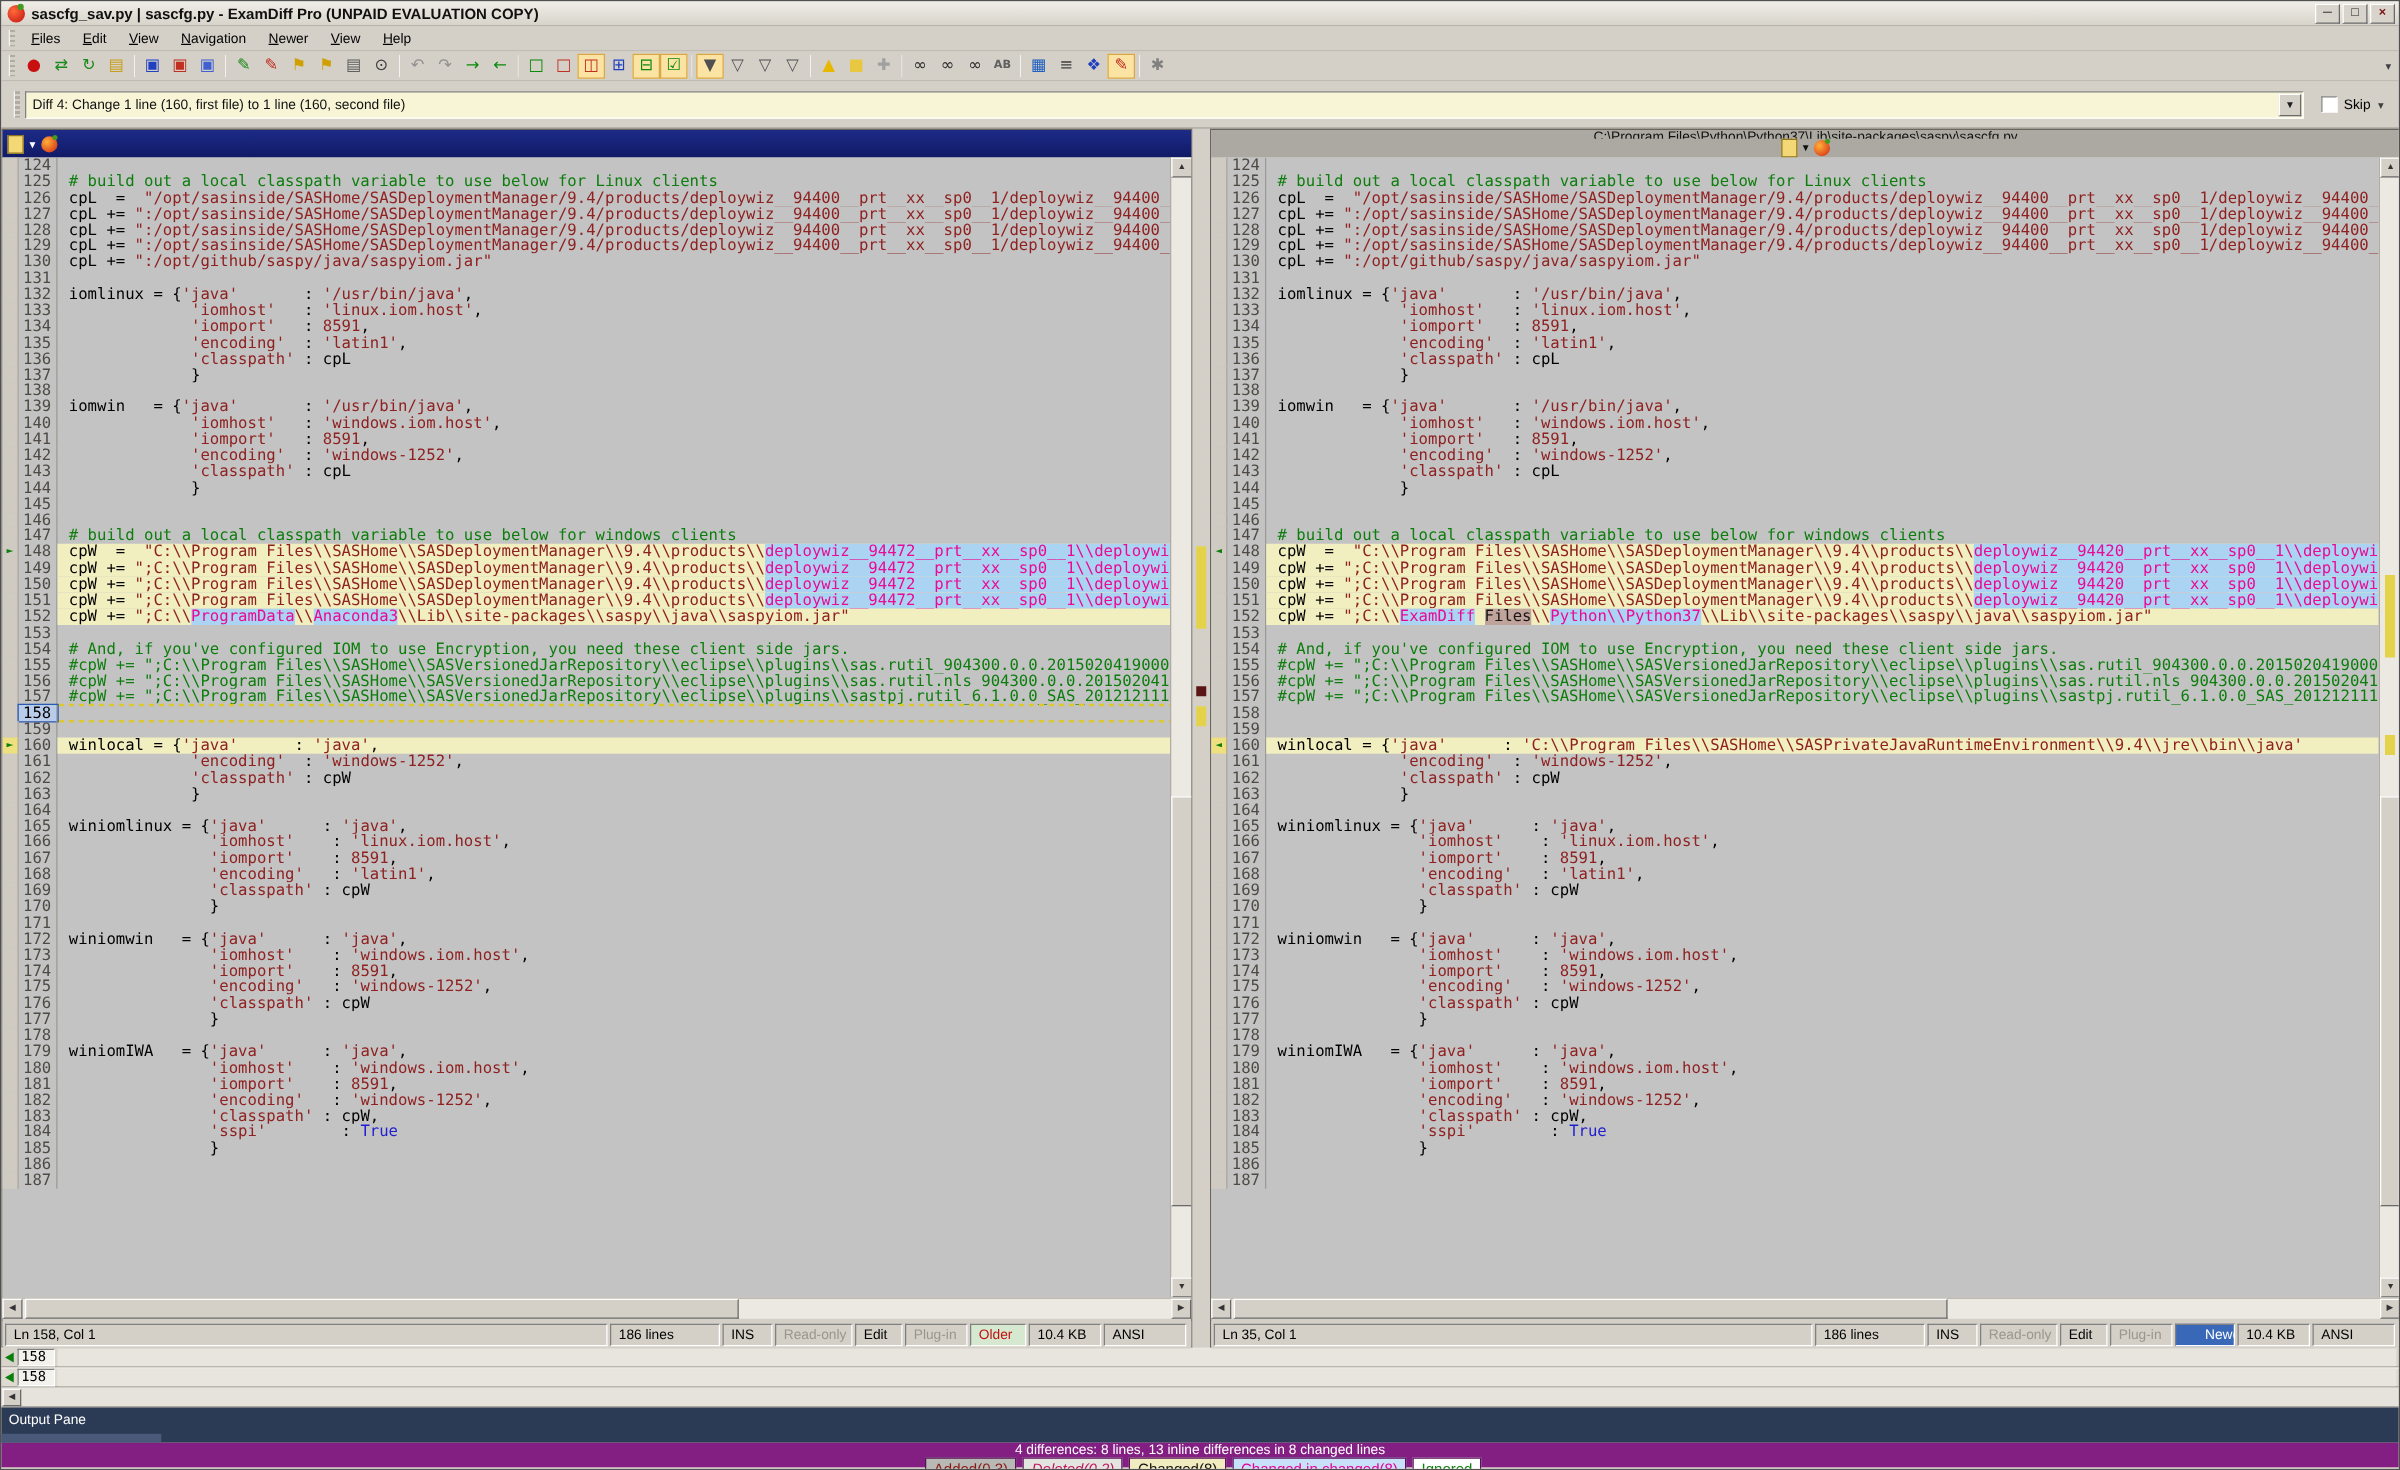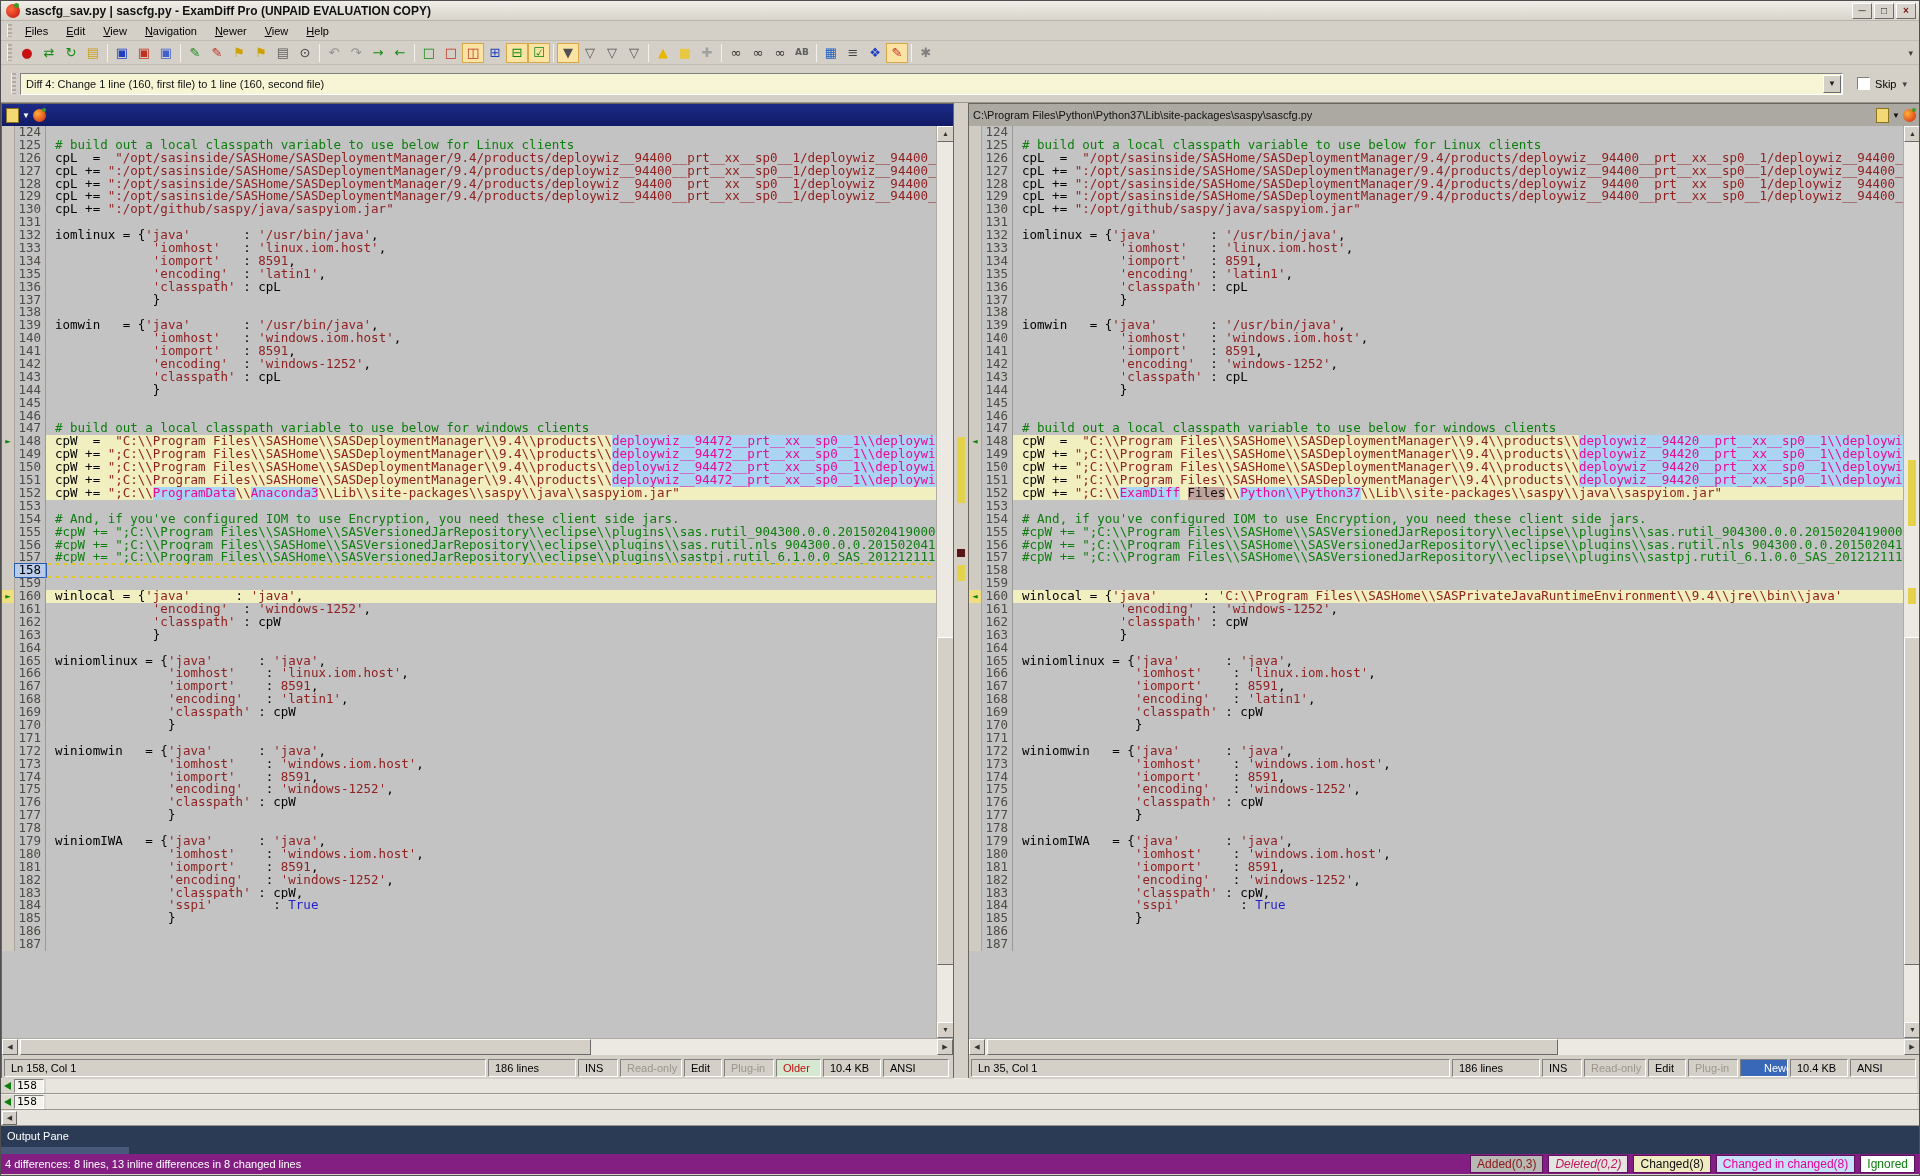--- a/index.html
+++ b/index.html
@@ -43,21 +43,21 @@
   .skiplabel{font-size:11px;}
   
   .main{display:flex;height:975px;background:#d4d0c8;}
   .pcol{width:953px;display:flex;flex-direction:column;border:1px solid #6a665e;}
   .pcol.right{flex:1;}
   .vsplit{width:14px;background:#d4d0c8;position:relative;flex:none;}
   .tickmark{position:absolute;left:3px;width:8px;background:#e4d34a;}
   .curdiff{position:absolute;left:3px;width:8px;height:8px;background:#5a1616;}
   .phead{height:22px;display:flex;align-items:center;padding:0 4px;flex:none;}
   .phead.active{background:linear-gradient(#1d2b87,#101a66);color:#fff;}
-  .phead.inactive{background:#aca8a2;color:#101010;}
+  .phead.inactive{background:#aca8a2;color:#101010;flex-direction:column;}
   .ppath{flex:1;font-size:11px;white-space:nowrap;overflow:hidden;}
   .phicons{display:flex;align-items:center;gap:3px;flex:none;}
   .doc-ic{width:13px;height:15px;background:#f5d876;border:1px solid #8a7420;}
   .drop-ic{font-size:8px;}
   .phead.active .drop-ic{color:#fff;}
   .mini-logo{width:13px;height:13px;border-radius:50%;background:radial-gradient(circle at 35% 35%,#ffb03a,#d02010);position:relative;}
   .mini-logo::after{content:"";position:absolute;right:0;top:-1px;width:4px;height:4px;border-radius:50%;background:#3f9c1f;}
   .pbody{height:912px;display:flex;flex:none;background:#c3c3c3;overflow:hidden;}
   .codewrap{flex:1;overflow:hidden;position:relative;}
   
@@ -107,21 +107,21 @@
   .ins-num{width:30px;height:14px;background:#f4f2ec;border:1px solid;border-color:#808080 #fff #fff #808080;
            font-family:"DejaVu Sans Mono", monospace;font-size:11px;line-height:12px;padding-left:2px;flex:none;}
   .ins-content{flex:1;height:14px;background:#e8e5de;margin:0 2px;}
   .insscroll{height:16px;background:#e6e3dc;display:flex;align-items:center;border-bottom:1px solid #9a968e;}
   .insscroll .mini{width:15px;height:14px;background:#d4d0c8;border:1px solid;border-color:#fff #6a6a6a #6a6a6a #fff;
                    font-size:7px;text-align:center;line-height:12px;color:#333;margin-left:1px;}
   
   .outbar{height:28px;background:#2c3b55;position:relative;}
   .outlabel{color:#fff;font-size:11px;padding:4px 0 0 6px;}
   .outtab{position:absolute;left:0;bottom:0;width:128px;height:7px;background:#49597a;}
-  .bstatus{height:20px;background:#831e83;display:flex;align-items:center;padding:0 4px;}
+  .bstatus{height:20px;background:#831e83;display:flex;align-items:center;padding:0 4px;flex-direction:column;}
   .bsummary{color:#fff;font-size:11px;flex:1;}
   .badge{font-size:12px;padding:1px 6px;margin-left:5px;border:1px solid #5a105a;}
   .bottom-edge{height:2px;background:#d4d0c8;}
 </style>
 </head>
 <body>
 
 <div class="window">
 
   <div class="titlebar">

